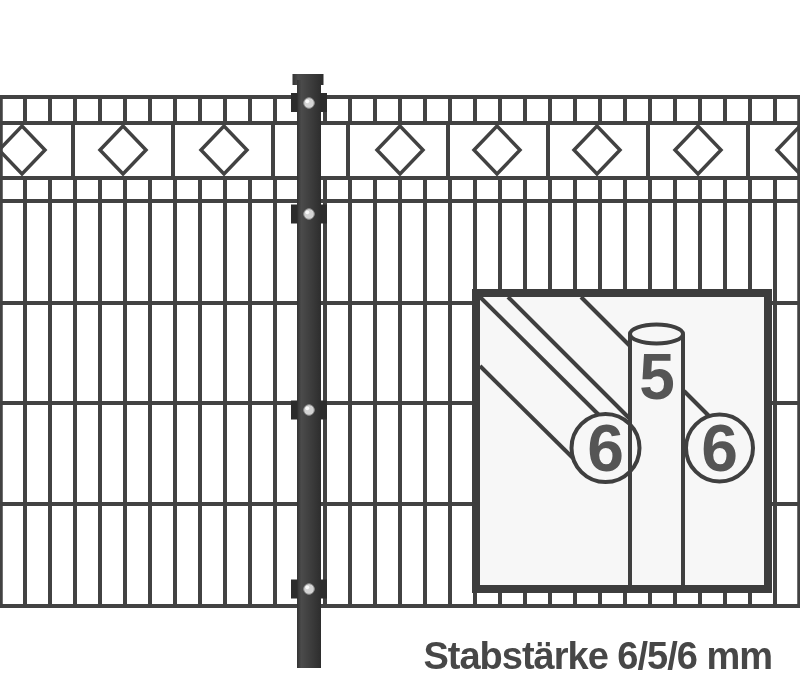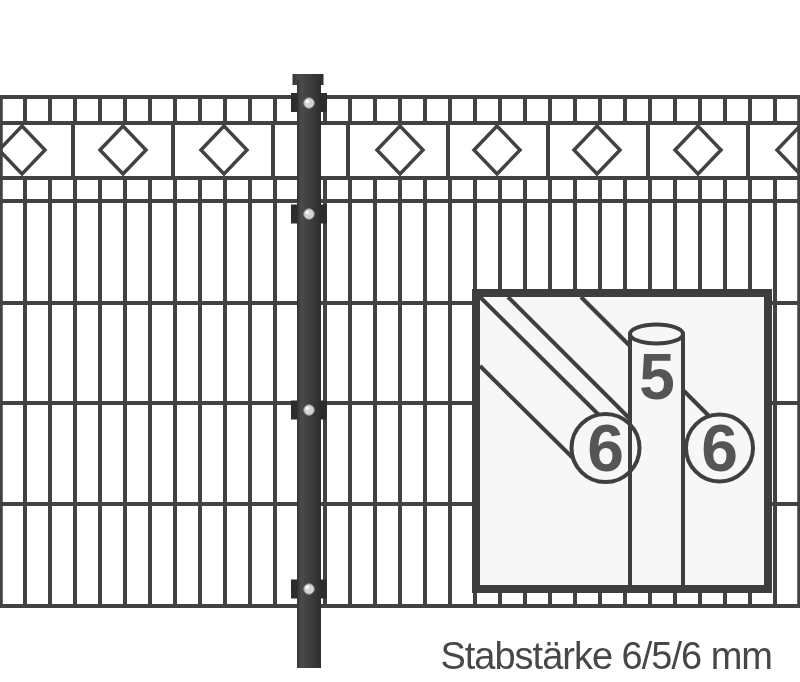--- a/index.html
+++ b/index.html
@@ -10,21 +10,21 @@
     background: #ffffff;
     overflow: hidden;
     font-family: "Liberation Sans", sans-serif;
   }
   #stage svg { position: absolute; left: 0; top: 0; display: block; }
   .caption {
     position: absolute;
     top: 635px;
     right: 28px;
     font-size: 38px;
-    font-weight: normal;
+    font-weight: bold;
     letter-spacing: -1px;
     color: #474747;
     white-space: nowrap;
   }
   .inset-label {
     font-family: "Liberation Sans", sans-serif;
     font-weight: bold;
     font-size: 66px;
   }
   .label-5 { font-size: 64px; }

